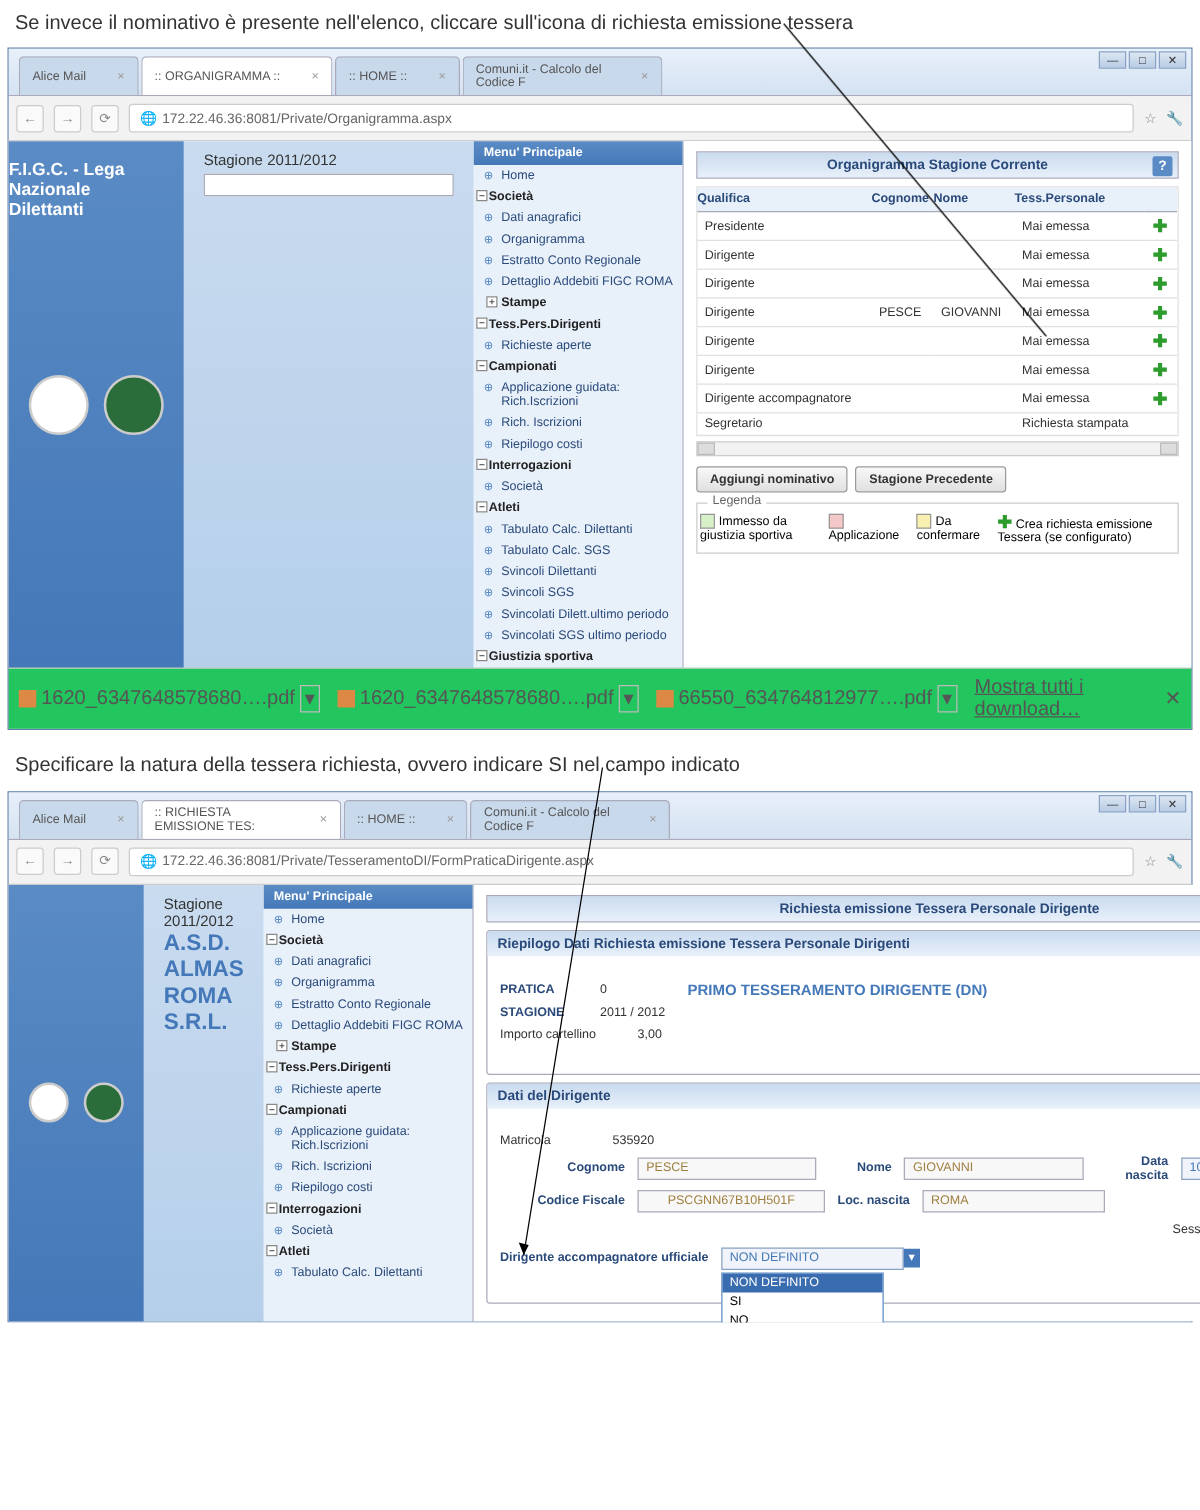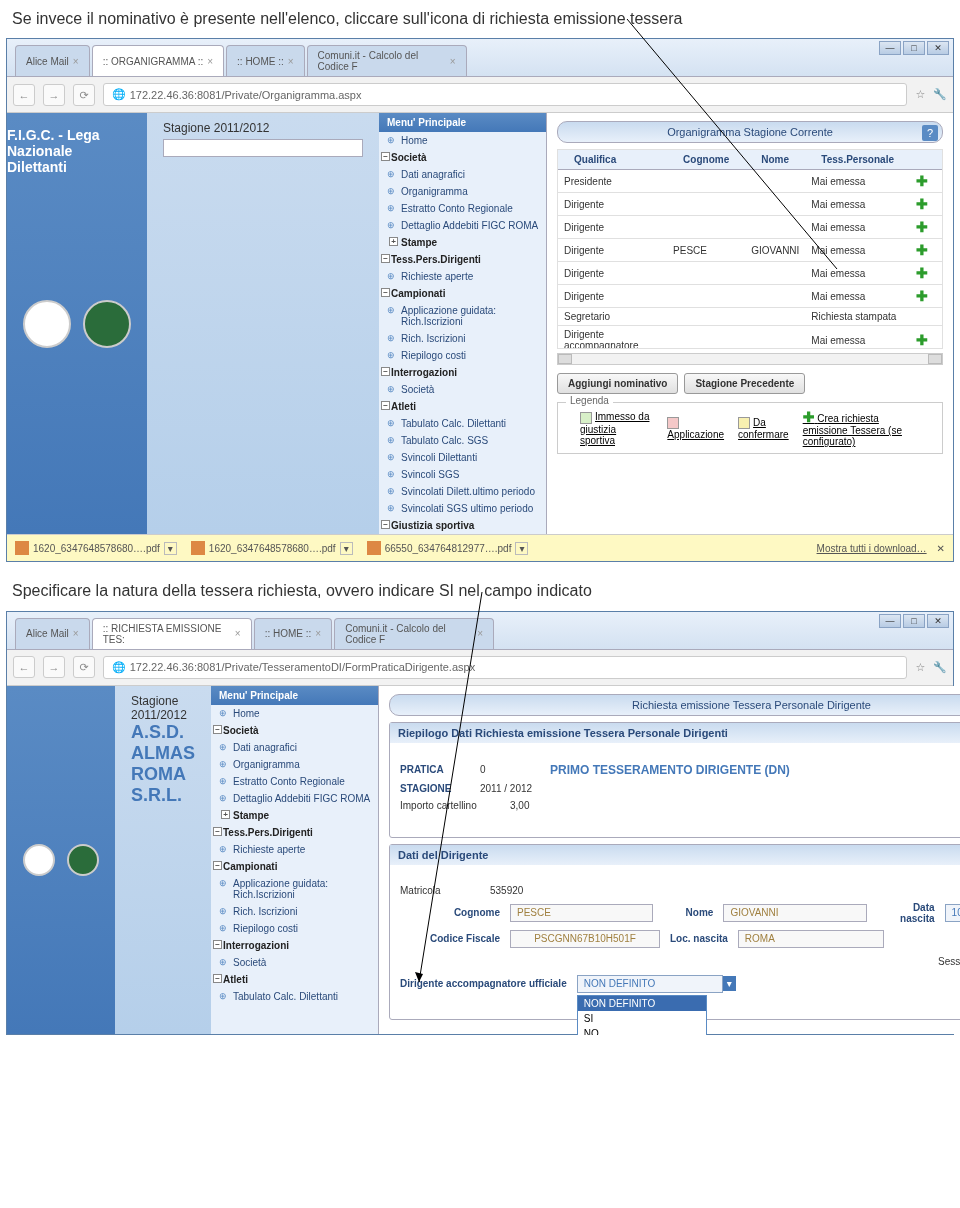--- a/index.html
+++ b/index.html
@@ -4,21 +4,21 @@
 <style>
   * { box-sizing: border-box; margin: 0; padding: 0; }
   body { font-family: Arial, sans-serif; font-size: 11px; background: #fff; width: 960px; }
   .instruction { font-size: 16px; color: #333; padding: 8px 12px; line-height: 1.4; }
   
   
   .browser-window { border: 1px solid #5a7fa8; margin: 0 6px; position: relative; }
   .window-controls { position: absolute; top: 2px; right: 4px; display: flex; gap: 2px; }
   .win-btn { width: 22px; height: 14px; background: linear-gradient(#dce6f2, #b8cce4); border: 1px solid #8aa3c4; font-size: 9px; text-align: center; line-height: 12px; color: #333; }
   .tab-strip { background: linear-gradient(#e8f0fa, #d4e2f2); display: flex; padding: 6px 8px 0 8px; gap: 2px; border-bottom: 1px solid #aab; }
-  .browser-tab { background: #fff; border: 1px solid #aab; border-bottom: none; border-radius: 4px 4px 0 0; padding: 4px 10px; font-size: 10px; color: #555; display: flex; align-items: center; gap: 0; max-width: 160px; }
+  .browser-tab { background: #fff; border: 1px solid #aab; border-bottom: none; border-radius: 4px 4px 0 0; padding: 4px 10px; font-size: 10px; color: #555; display: flex; align-items: center; gap: 21px; max-width: 160px; }
   .browser-tab.inactive { background: #c9d9ec; }
   .tab-close { color: #999; margin-left: 4px; }
   .nav-bar { background: #f2f2f2; padding: 6px; display: flex; align-items: center; gap: 8px; border-bottom: 1px solid #ccc; }
   .nav-btn { width: 22px; height: 22px; border: 1px solid #ccc; border-radius: 3px; background: #fafafa; text-align: center; line-height: 20px; color: #888; }
   .url-bar { flex: 1; border: 1px solid #ccc; border-radius: 3px; padding: 4px 8px; background: #fff; font-size: 11px; color: #666; display: flex; align-items: center; gap: 4px; }
   .url-icons { display: flex; gap: 8px; color: #888; }
   
   
   .app-body { background: #fff; display: flex; flex-direction: row; }
   .app-header { background: linear-gradient(#5a8bc4, #4478b8); color: #fff; padding: 10px 16px; display: flex; align-items: center; gap: 12px; position: relative; min-height: 70px; }
@@ -30,40 +30,40 @@
   
   .content-row { display: flex; }
   .sidebar { width: 168px; background: #e8f0fa; border-right: 1px solid #aab; font-size: 10px; }
   .menu-header { background: linear-gradient(#5a8bc4, #4478b8); color: #fff; font-weight: bold; padding: 4px 8px; font-size: 10px; }
   .menu-item { padding: 3px 6px 3px 22px; color: #2a4a7a; cursor: pointer; position: relative; }
   .menu-section { padding: 3px 6px 3px 12px; font-weight: bold; color: #222; position: relative; }
   .tree-toggle { position: absolute; left: 2px; width: 9px; height: 9px; border: 1px solid #888; background: #fff; font-size: 8px; text-align: center; line-height: 8px; color: #555; }
   .menu-item .mi-icon { position: absolute; left: 8px; color: #5a8bc4; font-size: 9px; }
   
   .main-panel { flex: 1; padding: 8px 10px; background: #fff; min-width: 0; position: relative; }
-  .panel-title-bar { background: linear-gradient(#c9dbef, #e8f0fa); border: 1px solid #aab; border-radius: 10px; padding: 4px 8px; font-weight: normal; text-align: center; color: #2a4a7a; margin-bottom: 6px; position: relative; }
+  .panel-title-bar { background: linear-gradient(#c9dbef, #e8f0fa); border: 1px solid #aab; border-radius: 0; padding: 4px 8px; font-weight: bold; text-align: center; color: #2a4a7a; margin-bottom: 6px; position: relative; }
   .help-badge { position: absolute; right: 4px; top: 3px; width: 16px; height: 16px; background: #5a8bc4; color: #fff; border-radius: 2px; text-align: center; font-size: 11px; line-height: 16px; }
   
   .data-table { width: 100%; border-collapse: collapse; font-size: 10px; }
-  .data-table th { background: #e8f0fa; padding: 4px 16px; text-align: left; border-bottom: 1px solid #aab; font-weight: bold; color: #2a4a7a; }
+  .data-table th { background: #e8f0fa; padding: 4px 0; text-align: left; border-bottom: 1px solid #aab; font-weight: bold; color: #2a4a7a; }
   .data-table td { padding: 3px 6px; border-bottom: 1px solid #e0e0e0; color: #333; }
   .plus-icon { color: #2c9c2c; font-weight: bold; font-size: 14px; }
   .scroll-wrap { height: 200px; overflow-y: auto; border: 1px solid #e0e0e0; }
   .scroll-h { height: 12px; border: 1px solid #ccc; background: #f2f2f2; margin-top: 4px; display: flex; }
   .scroll-h-arrow { width: 14px; background: #ddd; border: 1px solid #bbb; }
   
   .btn-row { margin: 8px 0; display: flex; gap: 6px; }
   .app-btn { background: linear-gradient(#f8f8f8, #e0e0e0); border: 1px solid #999; border-radius: 3px; padding: 4px 10px; font-size: 10px; font-weight: bold; color: #333; cursor: pointer; }
   
-  .legend-box { border: 1px solid #ccc; padding: 6px 22px; margin-top: 6px; font-size: 10px; display: flex; gap: 14px; align-items: center; position: relative; text-decoration: underline; }
+  .legend-box { border: 1px solid #ccc; padding: 6px 2px; margin-top: 6px; font-size: 10px; display: flex; gap: 14px; align-items: center; position: relative; }
   .legend-title { position: absolute; top: -8px; left: 8px; background: #fff; padding: 0 4px; color: #666; }
   .legend-swatch { width: 12px; height: 12px; border: 1px solid #999; display: inline-block; vertical-align: middle; margin-right: 3px; }
   
   
-  .download-bar { background: #fef9c3; border-top: 1px solid #ccc; padding: 6px 8px; display: flex; align-items: center; gap: 14px; font-size: 10px; color: #555; }
+  .download-bar { background: #22c55e; border-top: 1px solid #ccc; padding: 6px 8px; display: flex; align-items: center; gap: 14px; font-size: 16px; color: #555; }
   .dl-item { display: flex; align-items: center; gap: 4px; }
   .pdf-icon { width: 14px; height: 14px; background: #d84; display: inline-block; }
   .dl-arrow { border: 1px solid #bbb; padding: 0 3px; }
   .dl-right { margin-left: auto; display: flex; align-items: center; gap: 10px; }
   .dl-link { text-decoration: underline; }
   
   
   .form-panel { border: 1px solid #aab; border-radius: 3px; margin-bottom: 6px; }
   .form-panel-hdr { background: linear-gradient(#c9dbef, #e8f0fa); padding: 4px 8px; font-weight: bold; color: #2a4a7a; position: relative; }
   .form-body { padding: 20px 10px; font-size: 10px; }
@@ -213,32 +213,32 @@
                   <td><span class="plus-icon">✚</span></td>
                 </tr>
                 <tr>
                   <td>Dirigente</td>
                   <td></td>
                   <td></td>
                   <td>Mai emessa</td>
                   <td><span class="plus-icon">✚</span></td>
                 </tr>
                 <tr>
+                  <td>Dirigente accompagnatore</td>
+                  <td></td>
+                  <td></td>
+                  <td>Mai emessa</td>
+                  <td><span class="plus-icon">✚</span></td>
+                </tr>
+                <tr>
                   <td>Segretario</td>
                   <td></td>
                   <td></td>
                   <td>Richiesta stampata</td>
                   <td></td>
-                </tr>
-                <tr>
-                  <td>Dirigente accompagnatore</td>
-                  <td></td>
-                  <td></td>
-                  <td>Mai emessa</td>
-                  <td><span class="plus-icon">✚</span></td>
                 </tr>
                 <tr>
                   <td>Massaggiatore</td>
                   <td></td>
                   <td></td>
                   <td>Mai emessa</td>
                   <td></td>
                 </tr>
               </tbody>
         </table>

